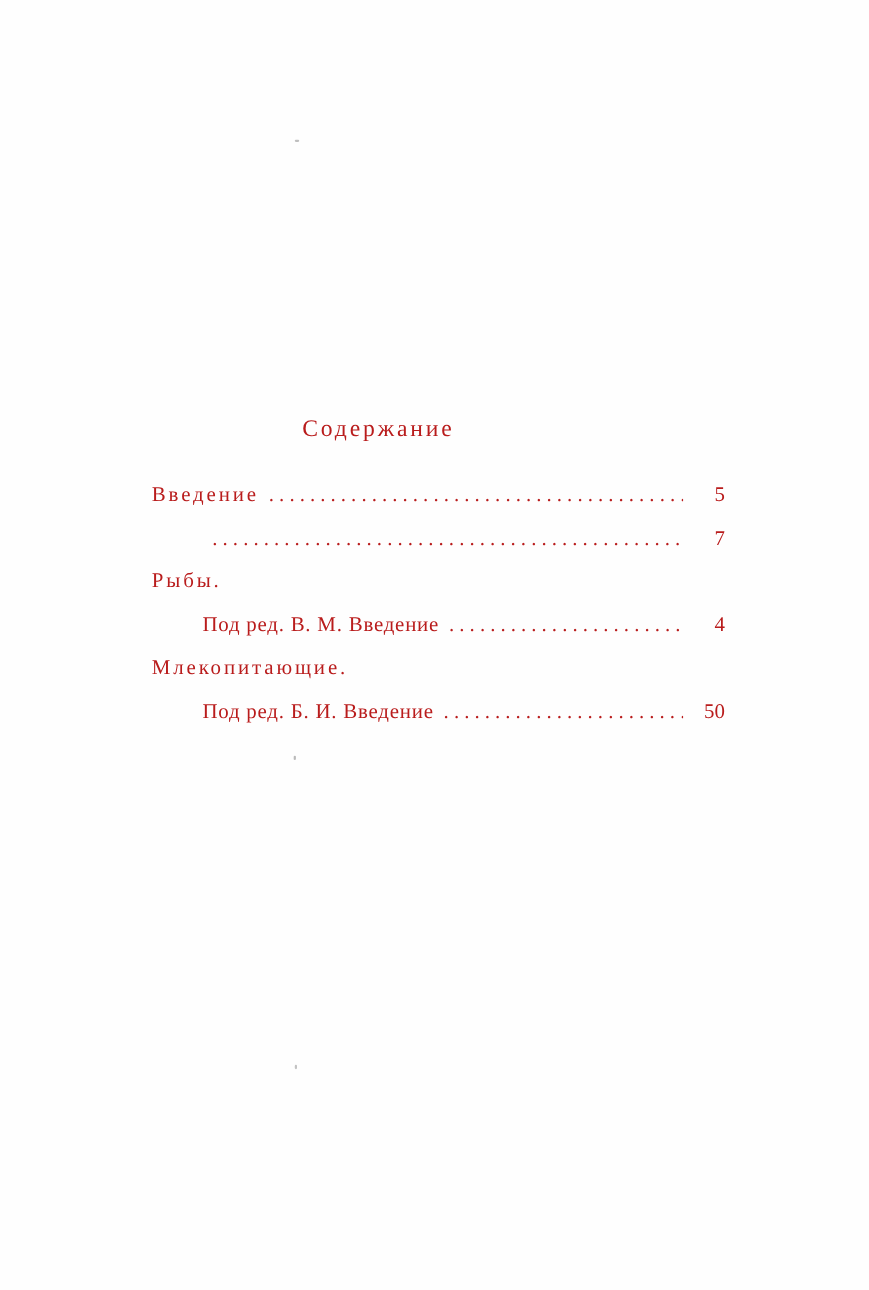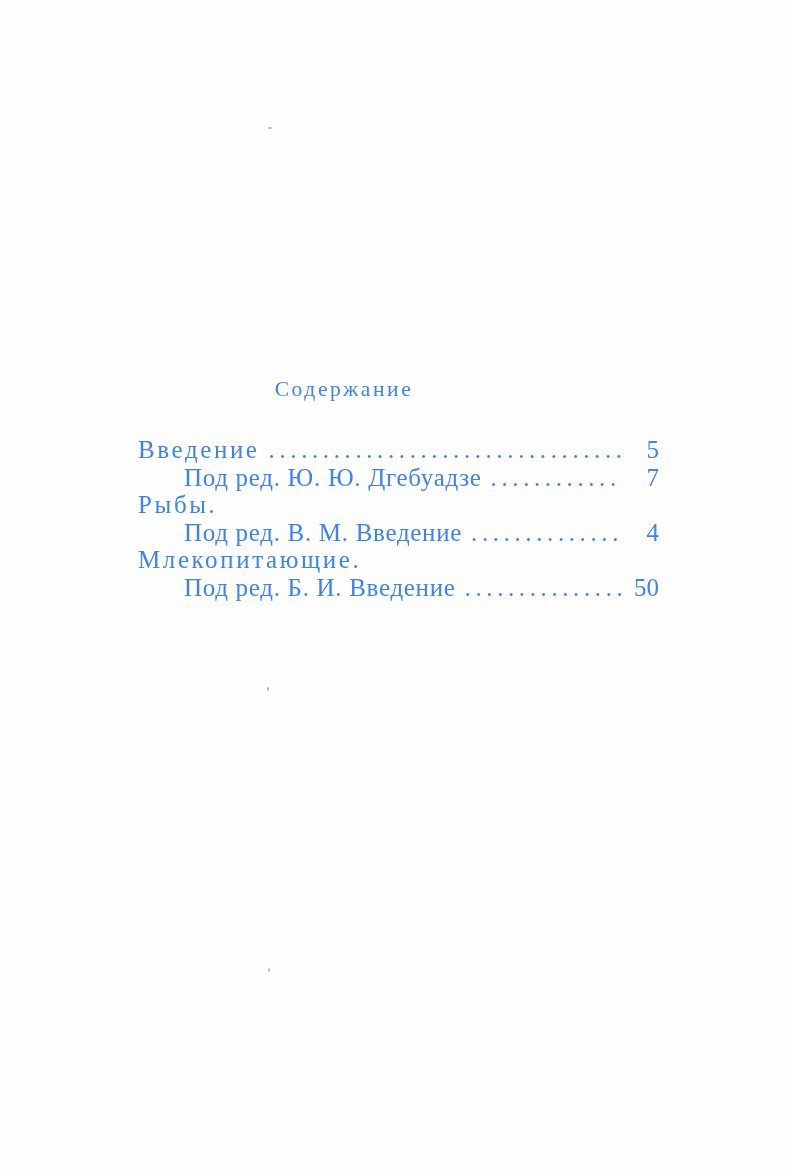--- a/index.html
+++ b/index.html
@@ -4,21 +4,21 @@
 <style>
   * { margin: 0; padding: 0; box-sizing: border-box; }
   html, body { background: #e9e9e9; }
   body { font-family: "Liberation Serif", "DejaVu Serif", serif; }
 
   .page {
     position: relative;
     width: 790px;
     height: 1173px;
     background: #fefefe;
-    color: #3b82f6;
+    color: #b91c1c;
     overflow: hidden;
   }
 
   .toc {
     position: absolute;
     left: 138px;
     top: 376px;
     width: 521px;
   }
 
@@ -33,22 +33,23 @@
     white-space: nowrap;
   }
 
   .entries { width: 100%; }
 
   .row {
     display: flex;
     align-items: center;
     height: 27.6px;
     line-height: 27.6px;
-    font-size: 25px;
+    font-size: 19px;
     white-space: nowrap;
+    margin-top: 12px;
   }
   .row.sub { padding-left: 46px; }
   .row.main .label { letter-spacing: 2.6px; }
   .row.sub  .label { letter-spacing: 0.7px; }
 
   .leader {
     flex: 1 1 auto;
     min-width: 0;
     overflow: hidden;
     white-space: nowrap;
@@ -87,21 +88,20 @@
 
   <div class="toc">
     <div class="toc-title">Содержание</div>
     <div class="entries">
         <div class="row main">
           <span class="label">Введение</span>
           <span class="leader"></span>
           <span class="pagenum">5</span>
         </div>
         <div class="row sub">
-          <span class="label">Под ред. Ю. Ю. Дгебуадзе</span>
           <span class="leader"></span>
           <span class="pagenum">7</span>
         </div>
         <div class="row main">
           <span class="label">Рыбы.</span>
         </div>
         <div class="row sub">
           <span class="label">Под ред. В. М. Введение</span>
           <span class="leader"></span>
           <span class="pagenum">4</span>

